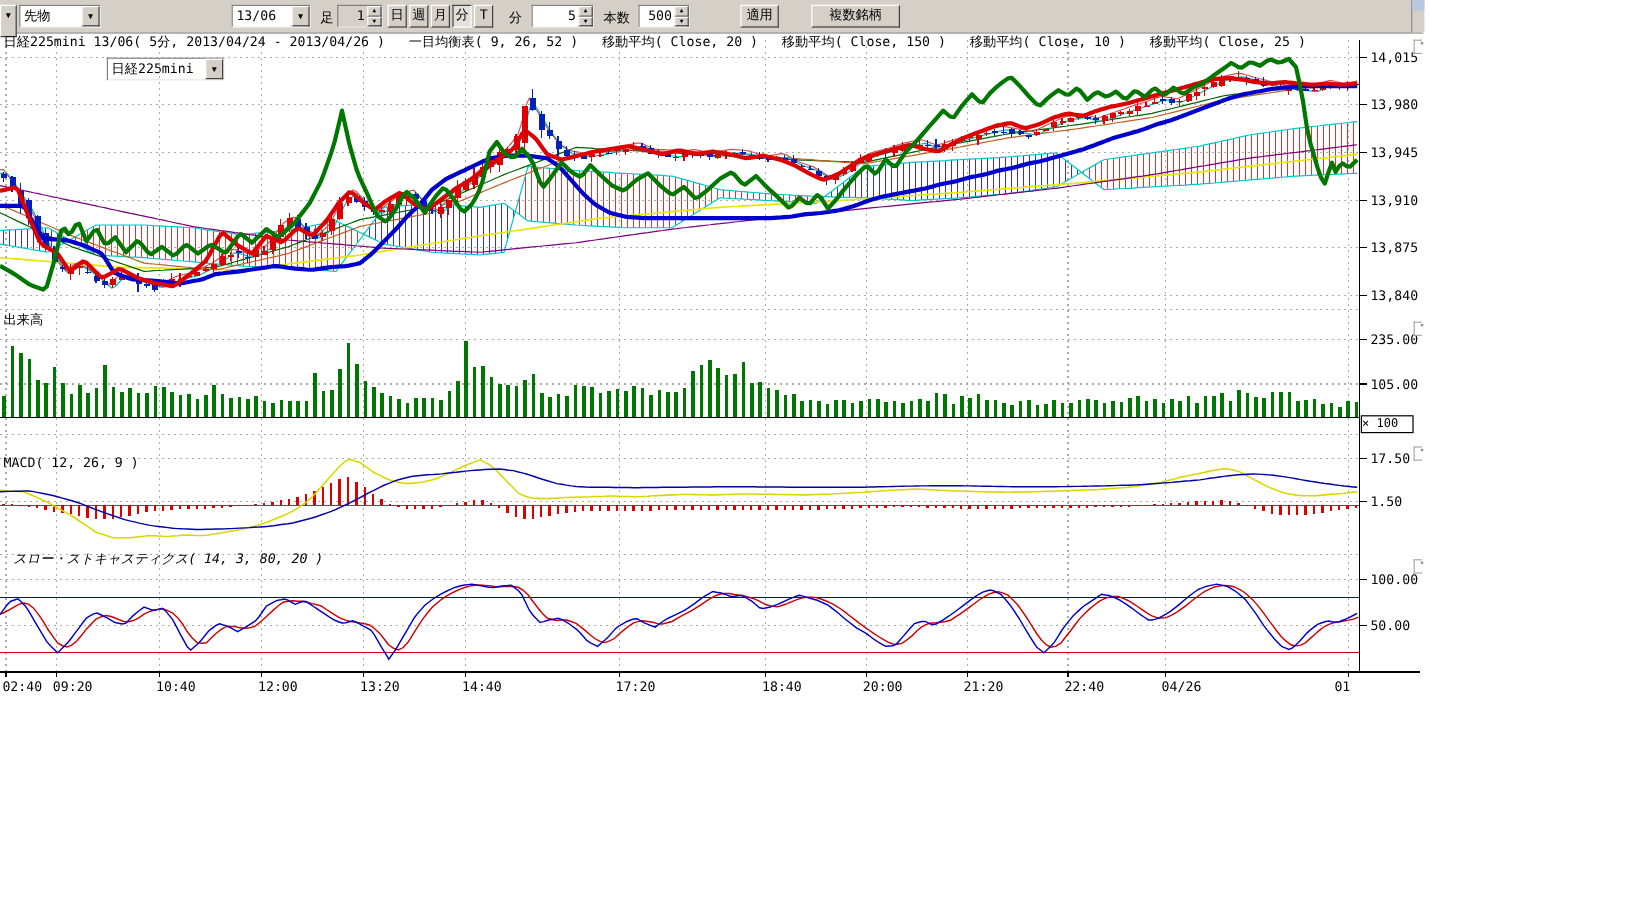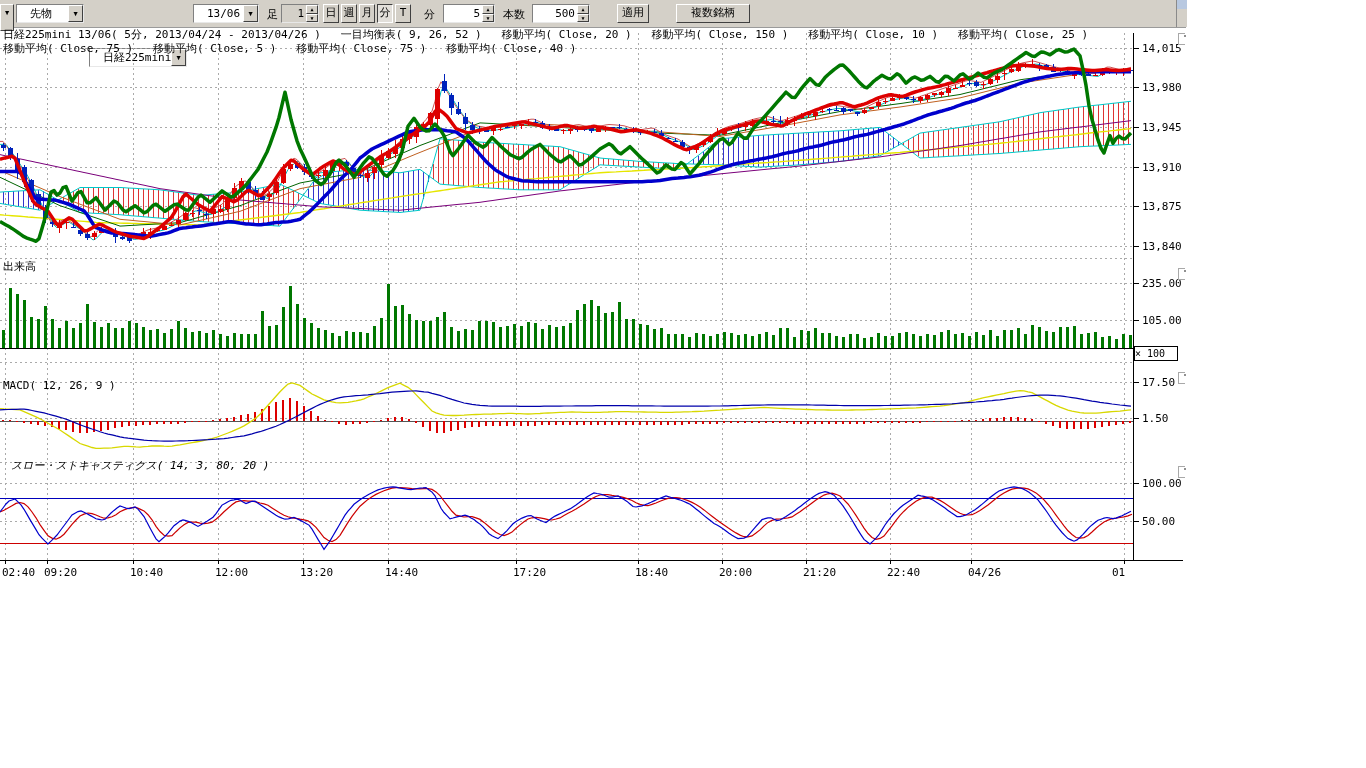--- a/index.html
+++ b/index.html
@@ -4,21 +4,21 @@
 <style>
   html,body{margin:0;padding:0;background:#ffffff;}
   #app{position:relative;width:1366px;height:768px;background:#ffffff;overflow:hidden;
        font-family:"DejaVu Sans Mono","Liberation Sans",sans-serif;font-size:11px;color:#000;}
   
   #toolbar{position:absolute;left:0;top:0;width:1186px;height:27px;background:#d4d0c8;
            border-bottom:1px solid #9a9a9a;}
   .tb-abs{position:absolute;top:4px;height:19px;box-sizing:border-box;}
   .dropdown{background:#fff;border:1px solid;border-color:#808080 #e8e8e8 #e8e8e8 #808080;
             display:flex;align-items:center;}
-  .dd-val{flex:1;padding-left:13px;overflow:hidden;white-space:nowrap;}
+  .dd-val{flex:1;padding-left:3px;overflow:hidden;white-space:nowrap;}
   .dd-btn{width:15px;height:100%;background:#d4d0c8;border:1px solid;
           border-color:#ffffff #404040 #404040 #ffffff;font-size:7px;line-height:17px;
           text-align:center;color:#000;box-sizing:border-box;}
   .stub{width:14px;}
   .tb-label{position:absolute;top:9px;height:14px;line-height:12px;}
   .spinner{background:#fff;border:1px solid;border-color:#808080 #e8e8e8 #e8e8e8 #808080;
            display:flex;align-items:stretch;}
   .spinner.disabled{background:#d4d0c8;}
   .spin-val{flex:1;text-align:right;padding:2px 2px 0 0;}
   .spin-btns{width:12px;display:flex;flex-direction:column;}
@@ -84,21 +84,21 @@
     <div class="tb-abs spinner" style="left:443px;width:52px;">
       <span class="spin-val">5</span>
       <span class="spin-btns">
           <span>▲</span>
           <span>▼</span>
         </span>
     </div>
 
     <span class="tb-label" style="left:503px;text-align:right;">本数</span>
 
-    <div class="tb-abs spinner" style="left:532px;width:58px;">
+    <div class="tb-abs spinner" style="left:532px;width:43px;">
       <span class="spin-val">500</span>
       <span class="spin-btns">
           <span>▲</span>
           <span>▼</span>
         </span>
     </div>
 
     <div class="tb-abs tb-btn" style="left:617px;width:32px;">適用</div>
     <div class="tb-abs tb-btn" style="left:676px;width:74px;">複数銘柄</div>
 
@@ -1103,21 +1103,20 @@
           <line x1="890" y1="533" x2="890" y2="537" stroke="#000" stroke-width="1" shape-rendering="crispEdges"></line>
           <text x="887" y="549" font-size="11" fill="#000" font-family="DejaVu Sans Mono, monospace">22:40</text>
           <line x1="971" y1="533" x2="971" y2="537" stroke="#000" stroke-width="1" shape-rendering="crispEdges"></line>
           <text x="968" y="549" font-size="11" fill="#000" font-family="DejaVu Sans Mono, monospace">04/26</text>
           <line x1="1124" y1="533" x2="1124" y2="537" stroke="#000" stroke-width="1" shape-rendering="crispEdges"></line>
           <text x="1112" y="549" font-size="11" fill="#000" font-family="DejaVu Sans Mono, monospace">01</text>
         </g>
       </svg>
 
     <div class="overlay" style="left:3px;top:1px;text-align:right;">日経225mini 13/06( 5分, 2013/04/24 - 2013/04/26 )   一目均衡表( 9, 26, 52 )   移動平均( Close, 20 )   移動平均( Close, 150 )   移動平均( Close, 10 )   移動平均( Close, 25 )</div>
-    <div class="overlay" style="left:3px;top:15px;">移動平均( Close, 75 )   移動平均( Close, 5 )   移動平均( Close, 75 )   移動平均( Close, 40 )</div>
 
     <div class="overlay" style="left:3px;top:233px;">出来高</div>
     <div class="overlay" style="left:3px;top:352px;">MACD( 12, 26, 9 )</div>
     <div class="overlay" style="left:11px;top:432px;font-style:italic;">スロー・ストキャスティクス( 14, 3, 80, 20 )</div>
 
     <div id="x100-box">× 100</div>
 
     <div class="pane-handle" style="top:6px;">
         <i></i>
       </div>

